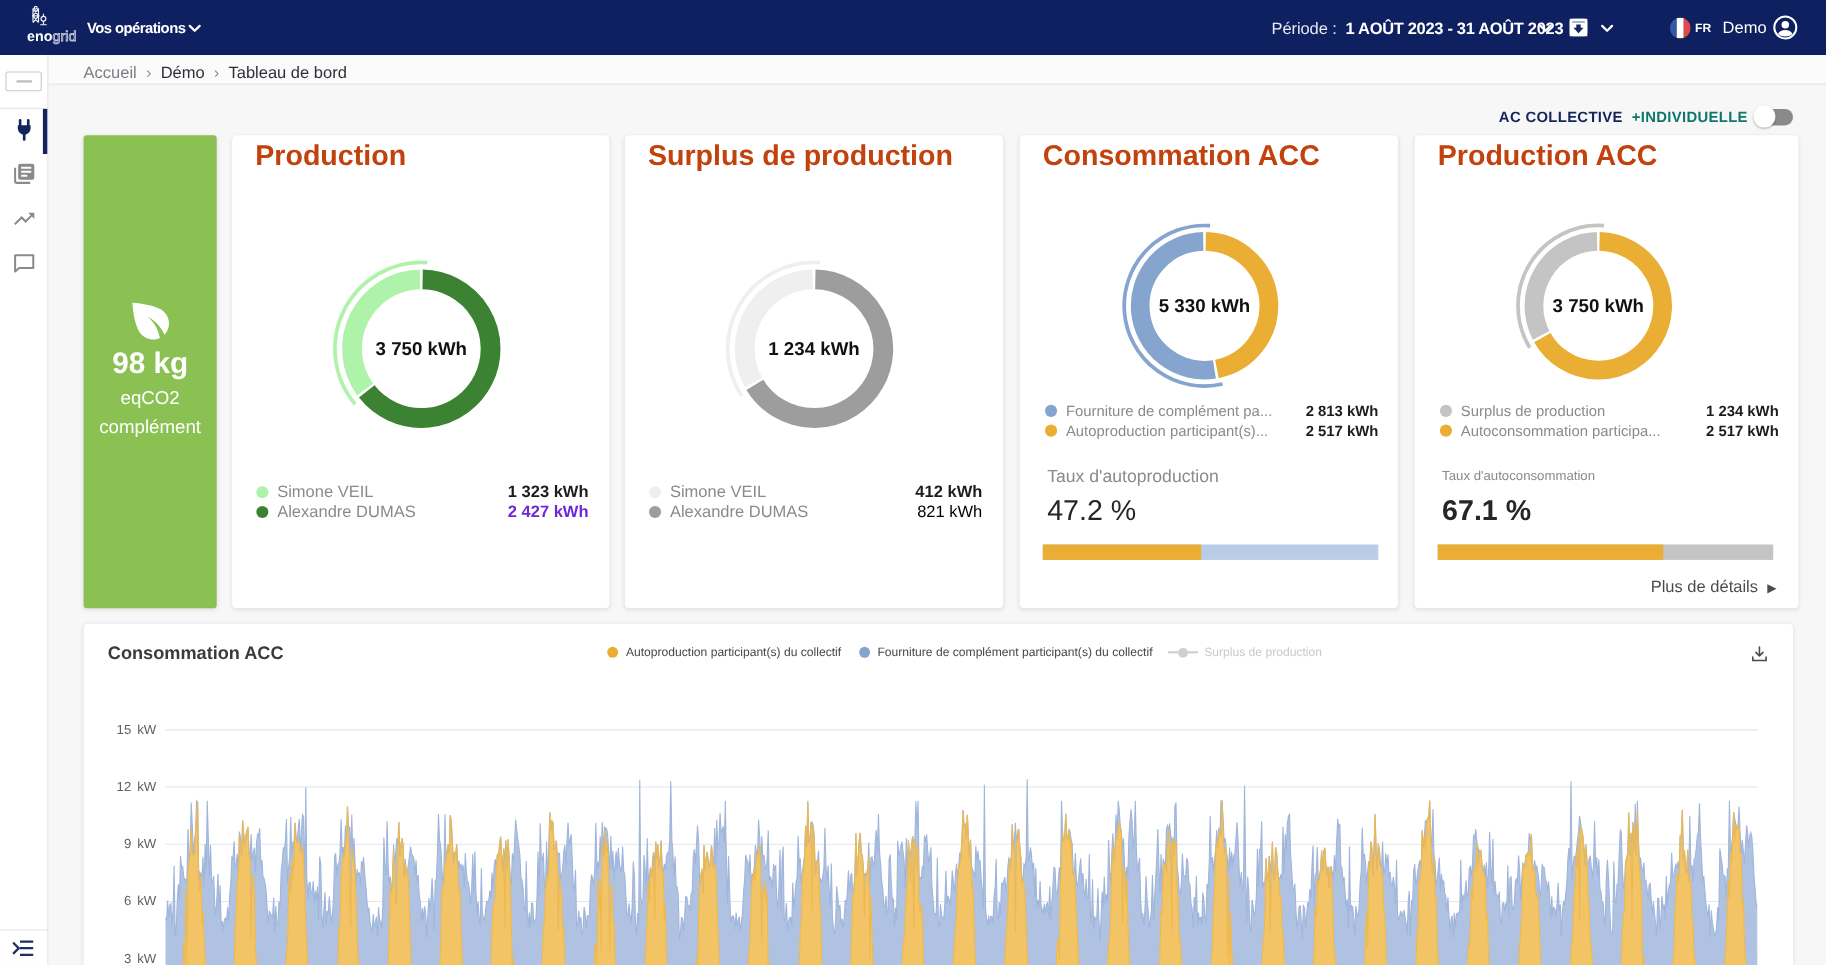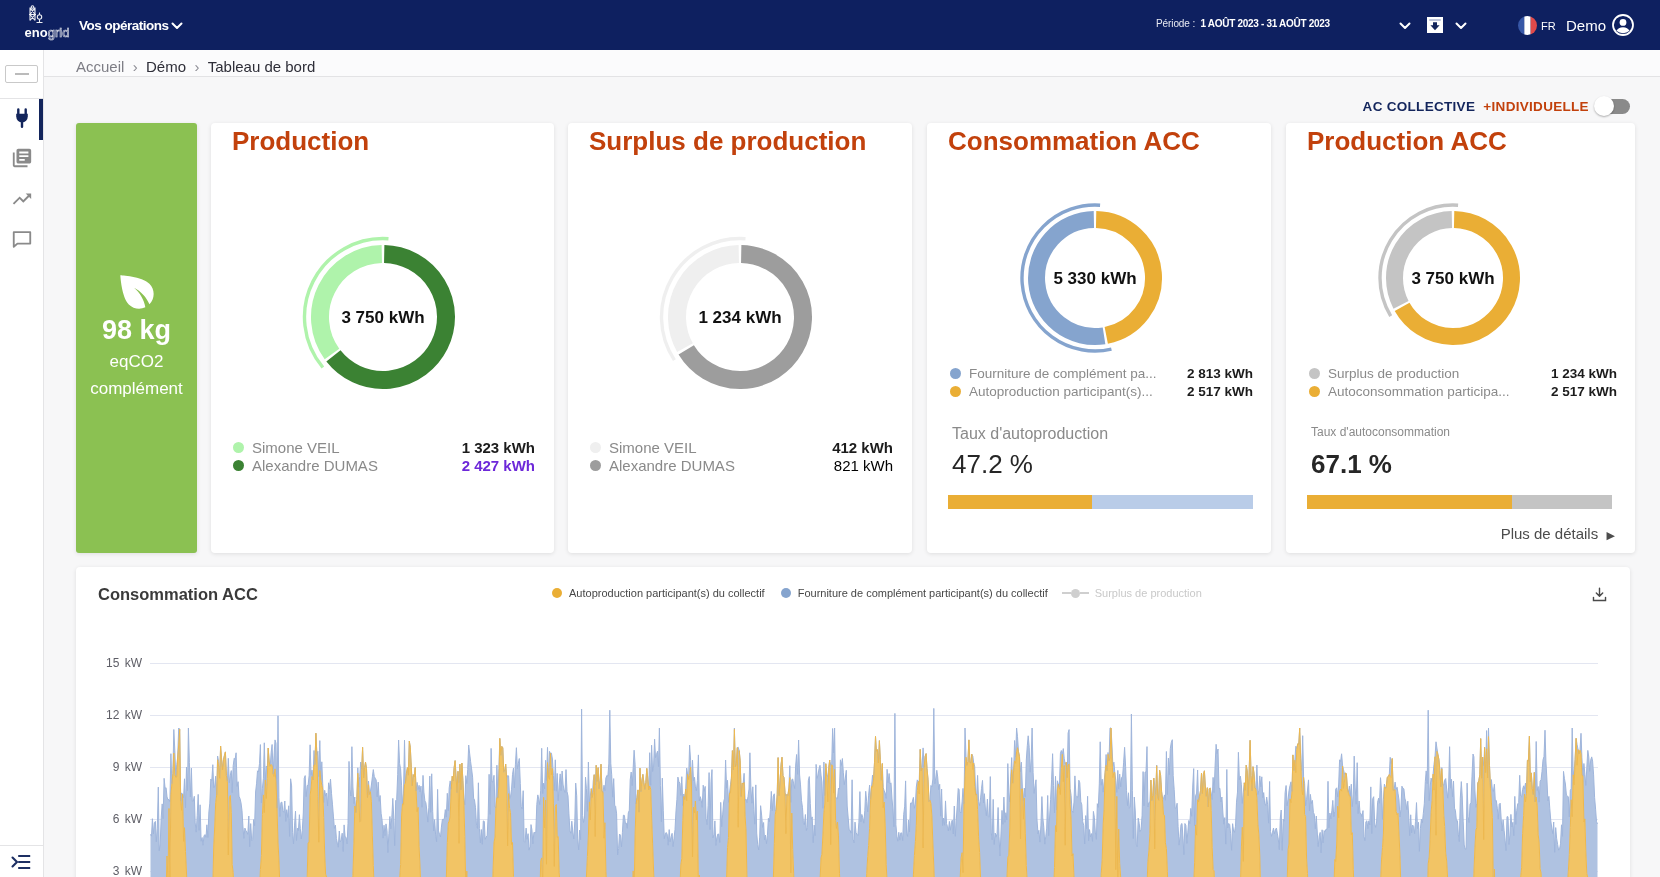--- a/index.html
+++ b/index.html
@@ -20,21 +20,21 @@
             <path d="M21.5 14.2V17.5M18.5 17.5h6M21.5 7.5v2.3"></path>
           </g>
         </svg></div>
     <div style="font-size:13px;margin-top:-1px"><span style="color:#fff;font-weight:bold">eno</span><span style="color:rgba(255,255,255,0.04);-webkit-text-stroke:0.7px rgba(255,255,255,0.8)">grid</span></div>
   </div>
   <div style="position:absolute;left:79px;top:18px;font-size:13.5px;font-weight:bold;color:#fff;letter-spacing:-0.5px">Vos opérations</div>
   <svg style="position:absolute;left:170px;top:19px" width="14" height="14" viewBox="0 0 14 14">
       <path d="M2.5 4.5 L7 9 L11.5 4.5" stroke="#fff" stroke-width="2" fill="none" stroke-linecap="round" stroke-linejoin="round"></path>
     </svg>
 
-  <div style="position:absolute;left:1156px;top:18px;font-size:10px;color:#e8eaf2;letter-spacing:-0.1px">Période :&nbsp; <b style="color:#fff;letter-spacing:-0.3px">1 AOÛT 2023 - 31 AOÛT 2023</b></div>
+  <div style="position:absolute;left:1156px;top:18px;font-size:15px;color:#e8eaf2;letter-spacing:-0.1px">Période :&nbsp; <b style="color:#fff;letter-spacing:-0.3px">1 AOÛT 2023 - 31 AOÛT 2023</b></div>
   <svg style="position:absolute;left:1398px;top:19px" width="14" height="14" viewBox="0 0 14 14">
       <path d="M2.5 4.5 L7 9 L11.5 4.5" stroke="#fff" stroke-width="2" fill="none" stroke-linecap="round" stroke-linejoin="round"></path>
     </svg>
   <div style="position:absolute;left:1424px;top:14px"><svg width="22" height="22" viewBox="0 0 22 22">
         <path d="M3 3 h16 v16 h-16z" fill="#fff" rx="3"></path>
         <rect x="3" y="3" width="16" height="16" rx="3" fill="#fff"></rect>
         <rect x="5" y="5.2" width="12" height="1.6" rx="0.8" fill="#aab4cf"></rect>
         <path d="M11 8.2 l4.6 5 h-2.6 v3 h-4 v-3 h-2.6 z" fill="#13255C" transform="rotate(180 11 12.2)"></path>
       </svg></div>
   <svg style="position:absolute;left:1454px;top:19px" width="14" height="14" viewBox="0 0 14 14">
@@ -45,21 +45,21 @@
           <clipPath id="fc">
             <circle cx="9.5" cy="9.5" r="9.5"></circle>
           </clipPath>
         </defs>
         <g clip-path="url(#fc)">
           <rect width="6.33" height="19" fill="#3757a6"></rect>
           <rect x="6.33" width="6.34" height="19" fill="#fff"></rect>
           <rect x="12.67" width="6.33" height="19" fill="#e04a4a"></rect>
         </g>
       </svg></div>
-  <div style="position:absolute;left:1541px;top:20px;font-size:11px;font-weight:normal;color:#fff">FR</div>
+  <div style="position:absolute;left:1541px;top:20px;font-size:11px;font-weight:bold;color:#fff">FR</div>
   <div style="position:absolute;left:1566px;top:17px;font-size:15px;color:#fff">Demo</div>
   <div style="position:absolute;left:1611px;top:13px"><svg width="24" height="24" viewBox="0 0 24 24">
         <circle cx="12" cy="12" r="10" fill="none" stroke="#fff" stroke-width="1.8"></circle>
         <circle cx="12" cy="9.4" r="3.4" fill="#fff"></circle>
         <path d="M12 14.2c-3 0-5.6 1.5-6.6 3.6a10 10 0 0013.2 0c-1-2.1-3.6-3.6-6.6-3.6z" fill="#fff"></path>
       </svg></div>
 </div>
 
 <div class="sidebar">
   <div style="position:absolute;left:5px;top:15px;width:33px;height:18px;border:1px solid #c9c9c9;border-radius:2px">
@@ -92,21 +92,21 @@
       </svg></div>
 </div>
 
 <div style="position:absolute;left:44px;top:50px;width:1616px;height:27px;background:#fbfbfc;border-bottom:1px solid #e3e3e5"></div>
 <div style="position:absolute;left:76px;top:58px;font-size:15px;color:#2e2e38;z-index:6">
   <span style="color:#7d7d85">Accueil</span><span style="color:#8d8d95">&nbsp; › &nbsp;</span><span>Démo</span><span style="color:#8d8d95">&nbsp; › &nbsp;</span><span>Tableau de bord</span>
 </div>
 
 <div style="position:absolute;left:0px;top:99px;width:1630px;text-align:right;font-size:13.5px;font-weight:bold;letter-spacing:0.3px">
   <span style="color:#13255C">AC COLLECTIVE</span>
-  <span style="color:#c2410c">&nbsp;+INDIVIDUELLE&nbsp;</span>
+  <span style="color:#0f766e">&nbsp;+INDIVIDUELLE&nbsp;</span>
   <span style="display:inline-block;vertical-align:middle;position:relative;width:33px;height:15px;background:#8a8a8a;border-radius:8px;margin-top:-2px"><span style="position:absolute;left:-3px;top:-2.5px;width:20px;height:20px;border-radius:50%;background:#fff;box-shadow:0 1px 2px rgba(0,0,0,0.3)"></span></span>
 </div>
 
 <div class="card" style="left:76px;top:123px;width:121px;height:430px;background:#8BC152;border-radius:3px;text-align:center;color:#fff">
   <div style="margin-top:144px;height:48px"><svg width="50" height="50" viewBox="0 0 24 24">
         <path transform="translate(24,0) scale(-1,1)" fill="#fff" d="M6.05 8.05c-2.73 2.73-2.73 7.15-.02 9.88 1.47-3.4 4.09-6.24 7.36-7.93-2.77 2.34-4.71 5.61-5.39 9.32 2.6 1.23 5.8.78 7.95-1.37C19.43 14.47 20 4 20 4S9.53 4.57 6.05 8.05z"></path>
       </svg></div>
   <div style="font-size:27px;font-weight:bold;margin-top:0px">98 kg</div>
   <div style="font-size:17px;margin-top:6px">eqCO2</div>
   <div style="font-size:17px;margin-top:7px">complément</div>

